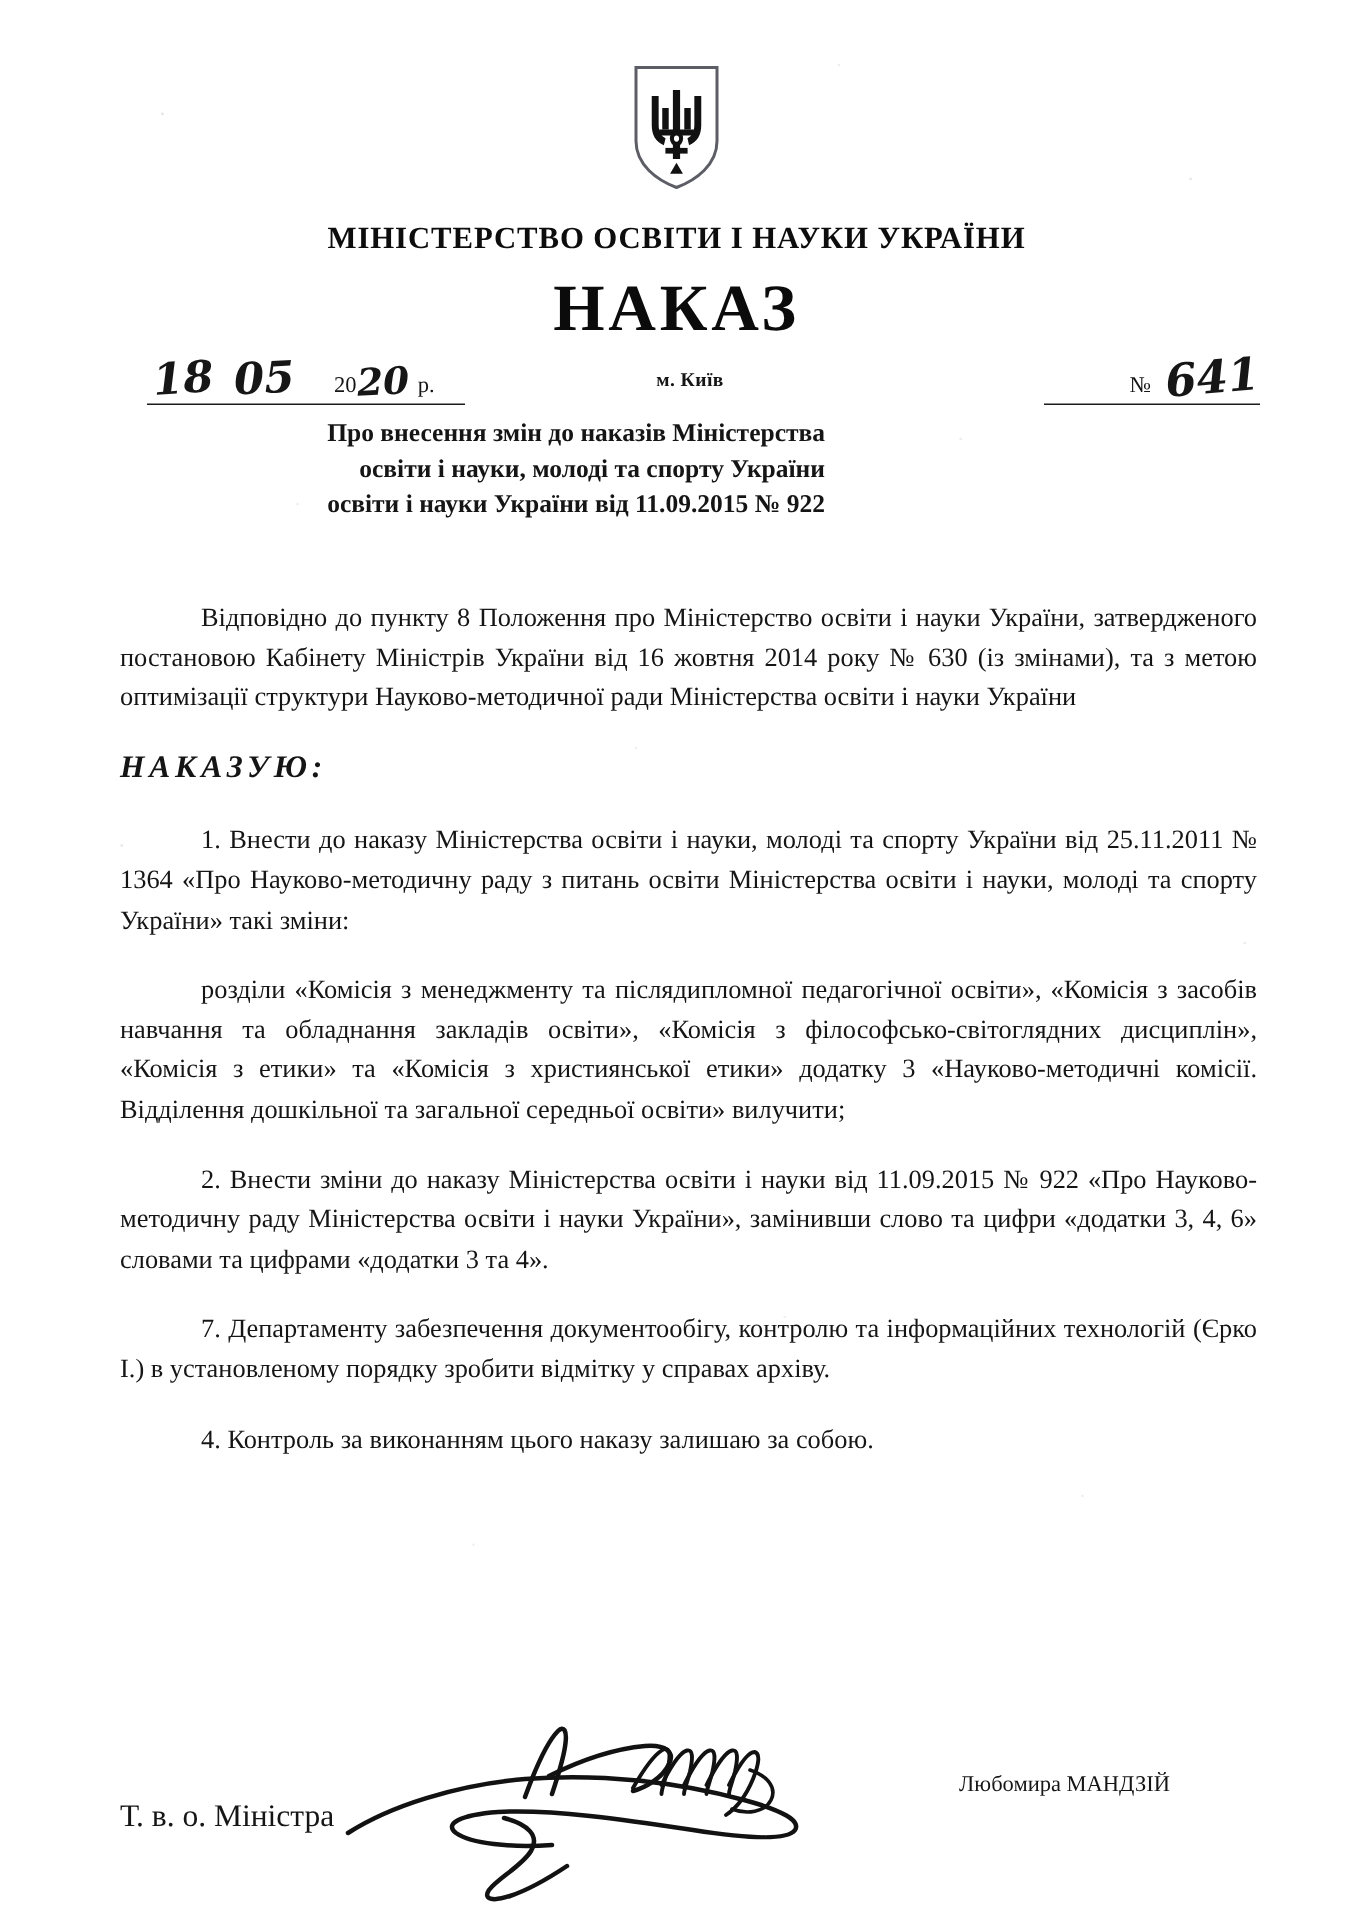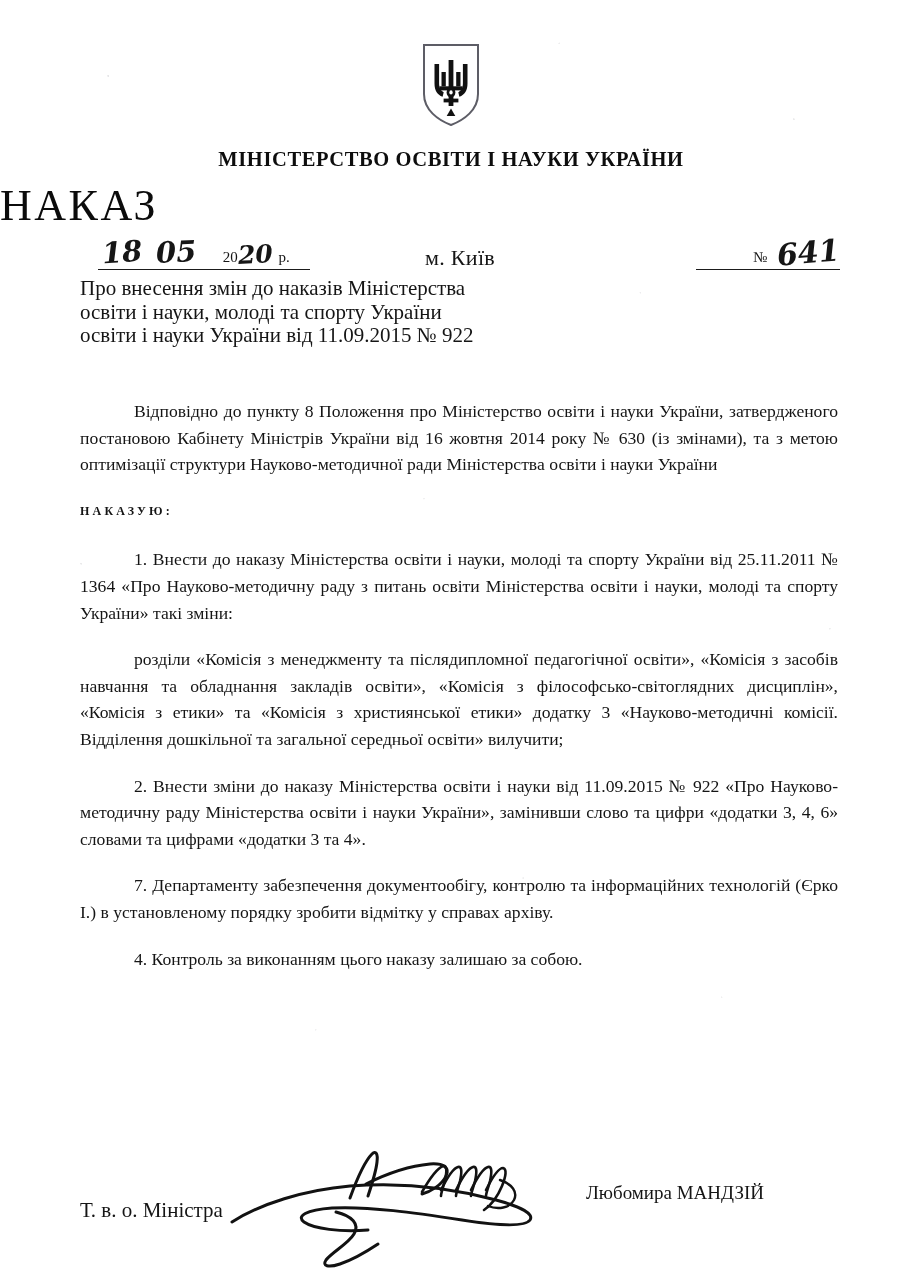--- a/index.html
+++ b/index.html
@@ -45,21 +45,22 @@
   .org{
     position:absolute;left:0;right:0;top:148px;
     text-align:center;
     font-weight:bold;
     font-size:20.5px;
     letter-spacing:.6px;
     color:#0d0d0d;
   }
   .doctype{
     position:absolute;left:0;right:0;top:180px;
-    font-weight:normal;
+    text-align:center;
+    font-weight:bold;
     font-size:44px;
     letter-spacing:2.5px;
     color:#0b0b0b;
   }
   
   .meta{
     position:absolute;left:80px;right:62px;top:238px;
     height:34px;
   }
   .date-group{
@@ -93,72 +94,74 @@
     display:inline-block;
   }
   .rp{font-size:15px;line-height:1;padding-bottom:2px;margin-left:6px;}
   .date-rule{
     position:absolute;left:18px;top:31px;width:212px;
     border-bottom:1.4px solid #1b1b1b;
   }
   .city{
     position:absolute;left:50%;top:7px;
     transform:translateX(-50%);
-    font-weight:normal;font-size:22px;
+    font-weight:bold;font-size:13px;
     letter-spacing:.3px;
   }
   .num-group{
     position:absolute;right:0;top:0;
     display:flex;align-items:flex-end;
   }
   .num-sign{font-size:15px;line-height:1;padding-bottom:3px;margin-right:10px;}
   .num-hand{
     font-size:30px;line-height:1;
     transform:rotate(-5deg);
     display:inline-block;
   }
   .num-rule{
     position:absolute;right:0;top:31px;width:144px;
     border-bottom:1.2px solid #1b1b1b;
   }
   .subject{
     position:absolute;left:80px;top:277px;
     width:470px;
-    font-size:21px;
+    font-size:17px;
     line-height:23.5px;
-    text-align:left;
+    text-align:right;
+    font-weight:bold;
   }
   .body{
     position:absolute;left:80px;top:398px;
     width:758px;
     font-size:17.6px;
     line-height:26.6px;
     text-align:justify;
     text-justify:inter-word;
   }
   .p{margin:0 0 20px 0;text-indent:54px;}
   .p.tight{margin-bottom:18px;}
   .order-word{
     margin:0 0 22px 0;
     text-indent:0;
     font-weight:bold;
-    font-size:12px;
+    font-size:21px;
     letter-spacing:3.2px;
+    font-style:italic;
   }
   .sig{
     position:absolute;left:80px;right:62px;top:1182px;
     height:40px;
   }
   .sig-role{
     position:absolute;left:0;top:16px;
     font-size:21px;
   }
   .sig-name{
-    position:absolute;right:76px;top:0;
-    font-size:19px;
+    position:absolute;right:60px;top:0;
+    font-size:15px;
     white-space:nowrap;
   }
   .sig-mark{
     position:absolute;left:120px;top:-42px;
     width:420px;height:130px;
     pointer-events:none;
   }
 </style>
 </head>
 <body>

